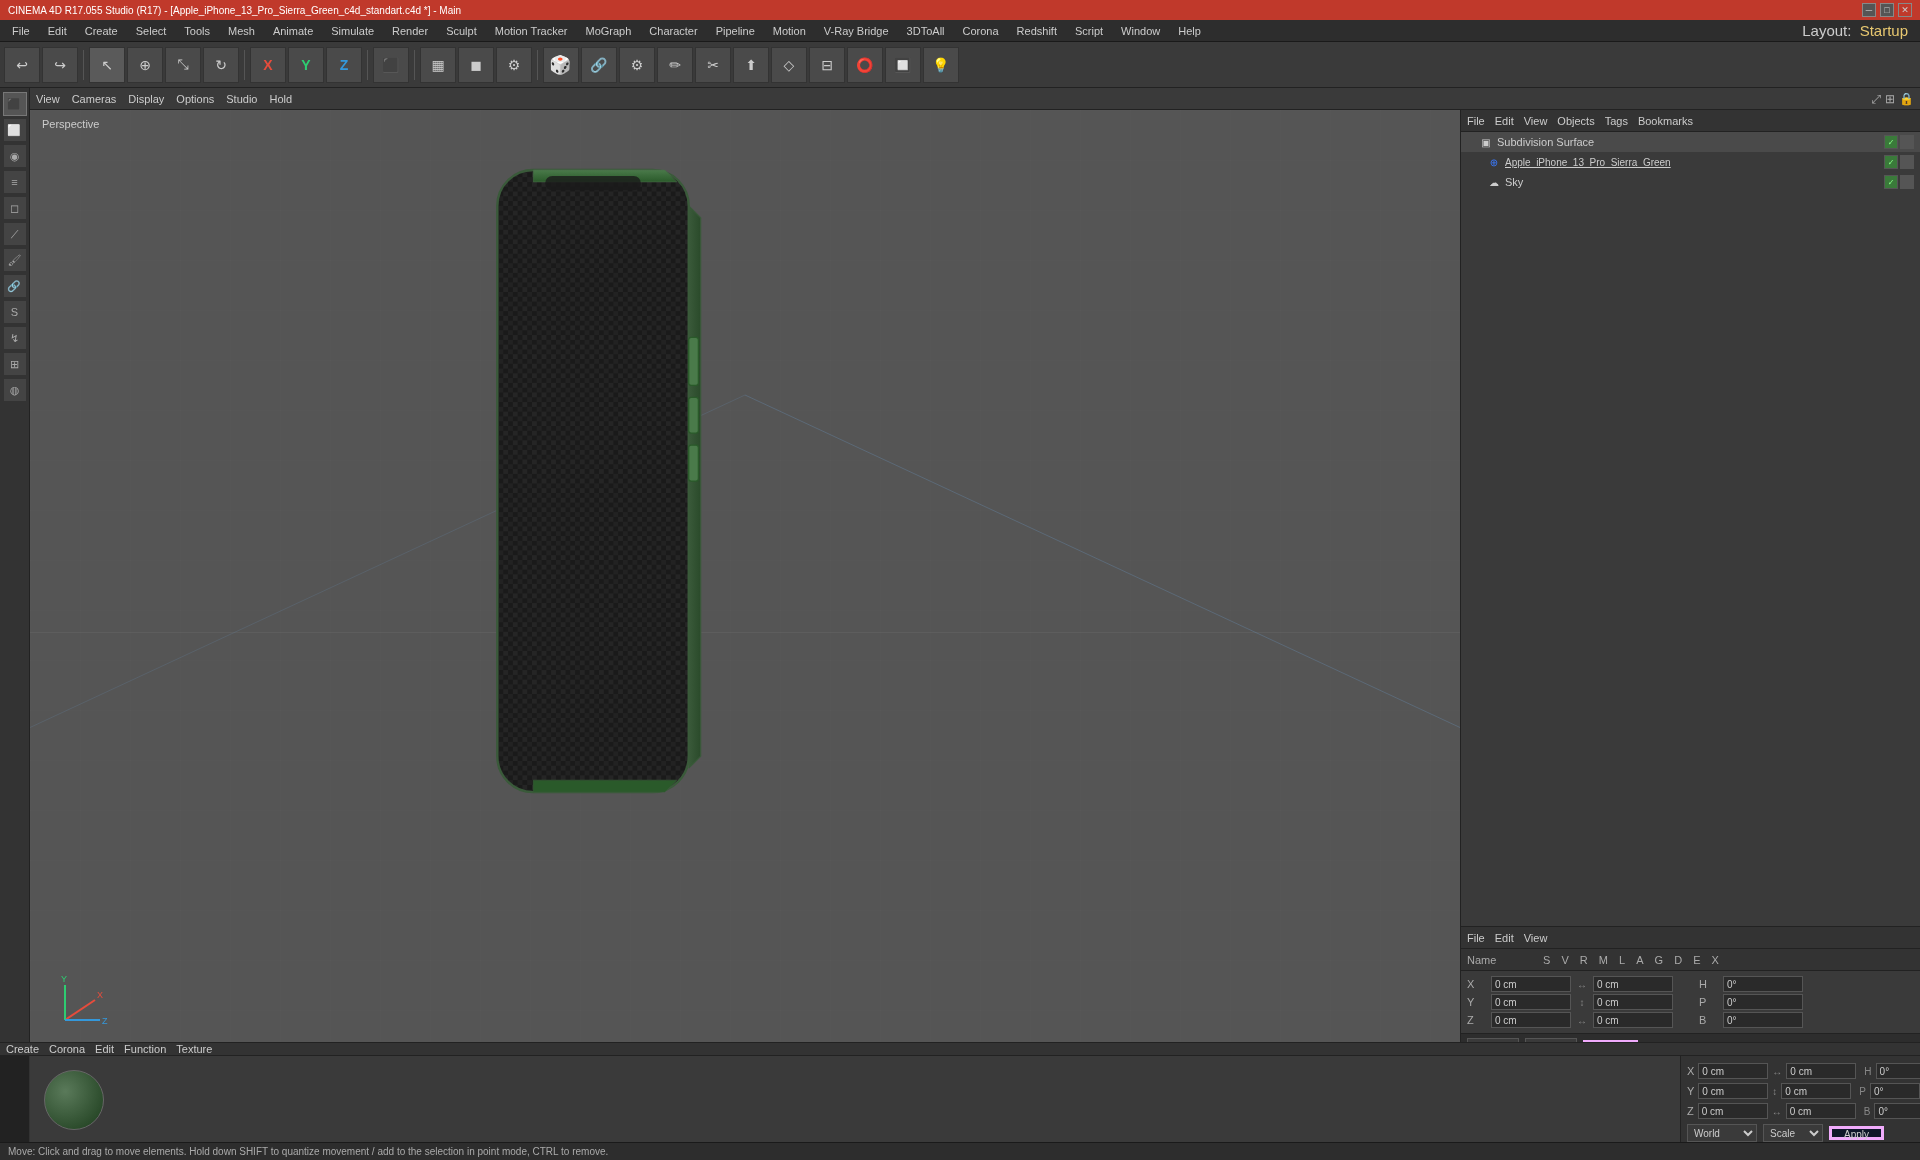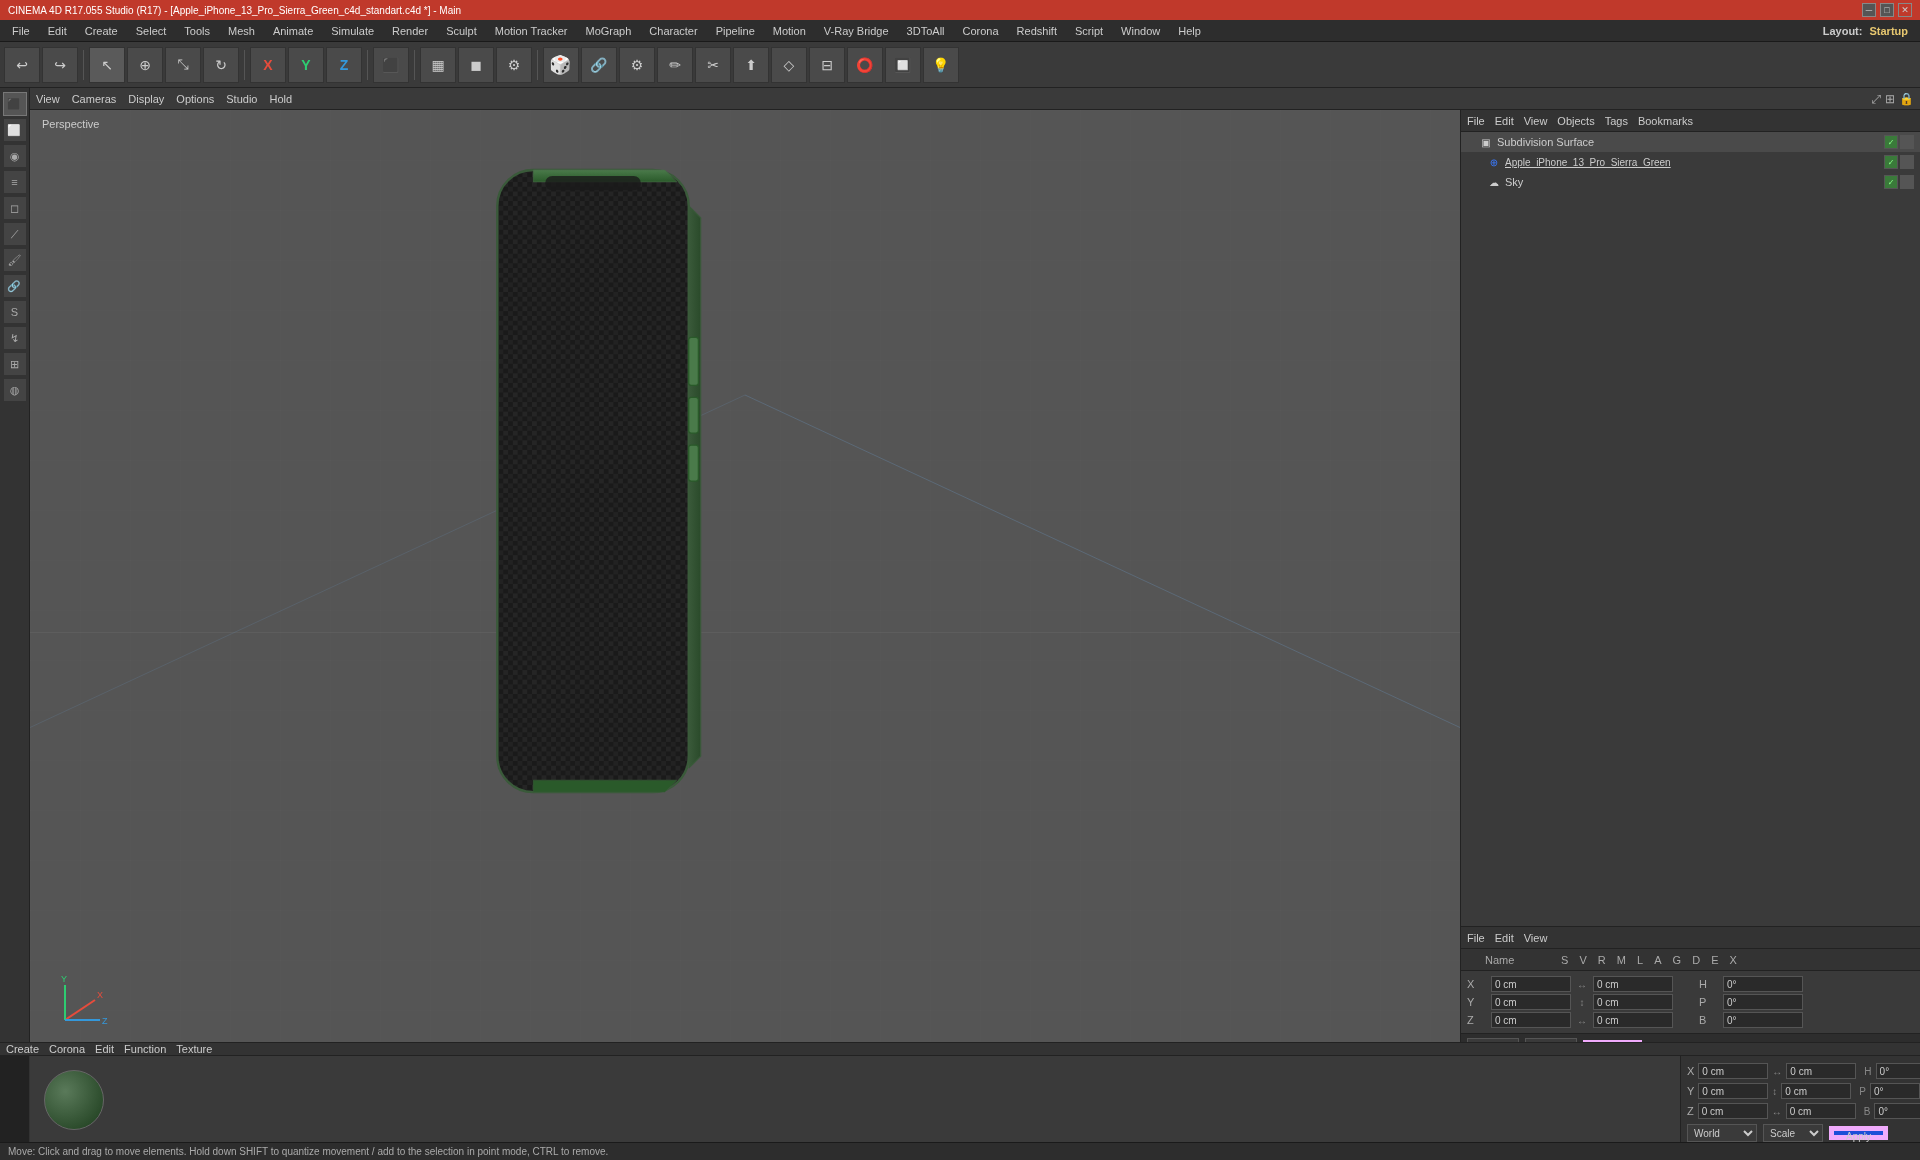--- a/index.html
+++ b/index.html
@@ -52,22 +52,21 @@
       cursor: pointer;
       color: #cccccc;
       font-size: 11px;
     }
 
     
     #layout-label {
       margin-left: auto;
       padding: 2px 8px;
       color: #cccccc;
-      font-size: 11px;
-      font-weight: bold;
+      font-size: 15px;
     }
 
     
     #main-toolbar {
       width: 100%;
       height: 46px;
       background: #3a3a3a;
       display: flex;
       align-items: center;
       padding: 0 4px;
@@ -358,22 +357,22 @@
       height: 18px;
       background: #3a3a3a;
       border: 1px solid #555;
       color: #ccc;
       font-size: 10px;
       padding: 0 2px;
     }
     .apply-btn {
       height: 14px;
       padding: 0 12px;
-      background: #1d4ed8;
-      border: 5px solid #f0abfc;
+      background: #0f172a;
+      border: 3px solid #f0abfc;
       color: #ccc;
       font-size: 10px;
       cursor: pointer;
     }
 
     
     #status-bar {
       width: 100%;
       height: 18px;
       background: #2d2d2d;
@@ -623,21 +622,21 @@
               </div>
             </div>
           </div>
 
           <div id="attr-toolbar" style="margin-top:auto;">
             <span class="rp-menu">File</span>
             <span class="rp-menu">Edit</span>
             <span class="rp-menu">View</span>
           </div>
 
-          <div style="display:flex; align-items:center; height:22px; padding:0 24px; background:#333; border-bottom:1px solid #222;">
+          <div style="display:flex; align-items:center; height:22px; padding:0 6px; background:#333; border-bottom:1px solid #222;">
             <span style="font-size:11px; color:#aaa; width:60px;">Name</span>
             <span style="font-size:11px; color:#aaa; letter-spacing:4px;margin-left:16px;">S&nbsp;V&nbsp;R&nbsp;M&nbsp;L&nbsp;A&nbsp;G&nbsp;D&nbsp;E&nbsp;X</span>
           </div>
 
           <div id="attr-content">
             <div class="attr-row">
               <span class="attr-label">X</span>
               <input class="attr-input" value="0 cm" style="">
               <span style="width:14px; font-size:10px; color:#888; text-align:center;">↔</span>
               <input class="attr-input" value="0 cm" style="">

